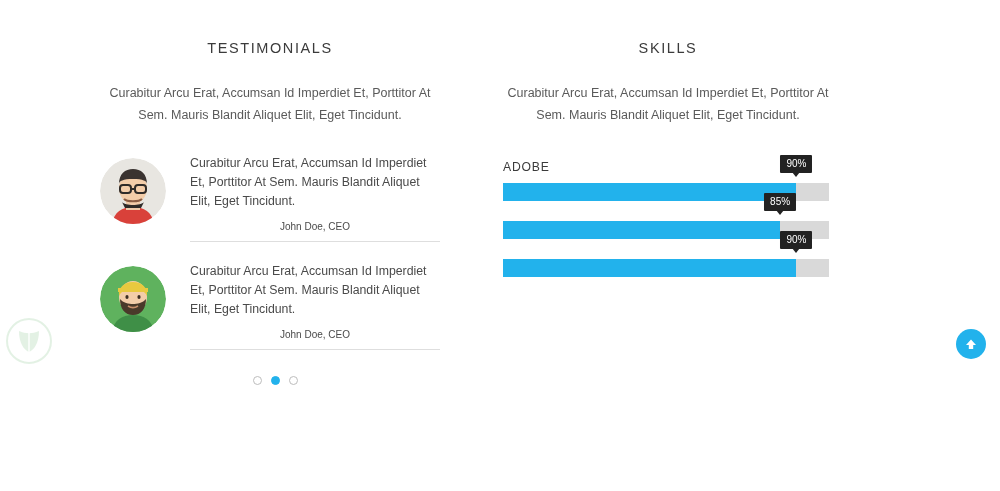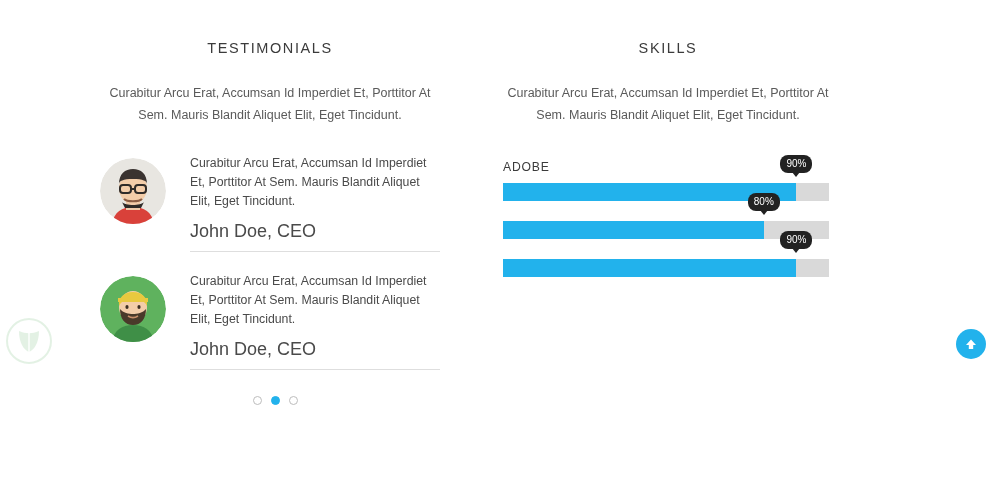--- a/index.html
+++ b/index.html
@@ -68,22 +68,22 @@
 
   .t-body { flex: 1 1 auto; padding-top: 2px; }
   .t-text {
     font-size: 12.3px;
     line-height: 19px;
     color: #4a4a4a;
     margin: 0;
   }
   .t-author {
     margin: 10px 0 0 0;
-    text-align: left;
-    font-size: 18px;
+    text-align: center;
+    font-size: 10px;
     color: #4a4a4a;
   }
   .t-rule {
     border: none;
     border-top: 1px solid #dedede;
     margin: 9px 0 0 0;
   }
 
   .dots {
     display: flex;
@@ -125,21 +125,21 @@
     background: #22b2ec;
   }
   .badge {
     position: absolute;
     top: -28px;
     transform: translateX(-50%);
     background: #222222;
     color: #ffffff;
     font-size: 10px;
     padding: 3px 6px 3px 6px;
-    border-radius: 8px;
+    border-radius: 1px;
     line-height: 12px;
     white-space: nowrap;
   }
   .badge::after {
     content: "";
     position: absolute;
     left: 50%;
     margin-left: -4px;
     bottom: -4px;
     width: 0;
@@ -244,27 +244,27 @@
 
       <div class="skill">
         <span class="skill-label">ADOBE</span>
         <div class="bar-track">
           <div class="bar-fill" style="width:90%"></div>
           <span class="badge" style="left:90%">90%</span>
         </div>
       </div>
 
       <div class="skill">
-      </div>
-
-      <div class="skill">
         <div class="bar-track">
-          <div class="bar-fill" style="width:80%"></div>
-          <span class="badge" style="left:80%">80%</span>
+          <div class="bar-fill" style="width:85%"></div>
+          <span class="badge" style="left:85%">85%</span>
         </div>
+      </div>
+
+      <div class="skill">
       </div>
 
       <div class="skill">
         <div class="bar-track">
           <div class="bar-fill" style="width:90%"></div>
           <span class="badge" style="left:90%">90%</span>
         </div>
       </div>
 
     </div>

